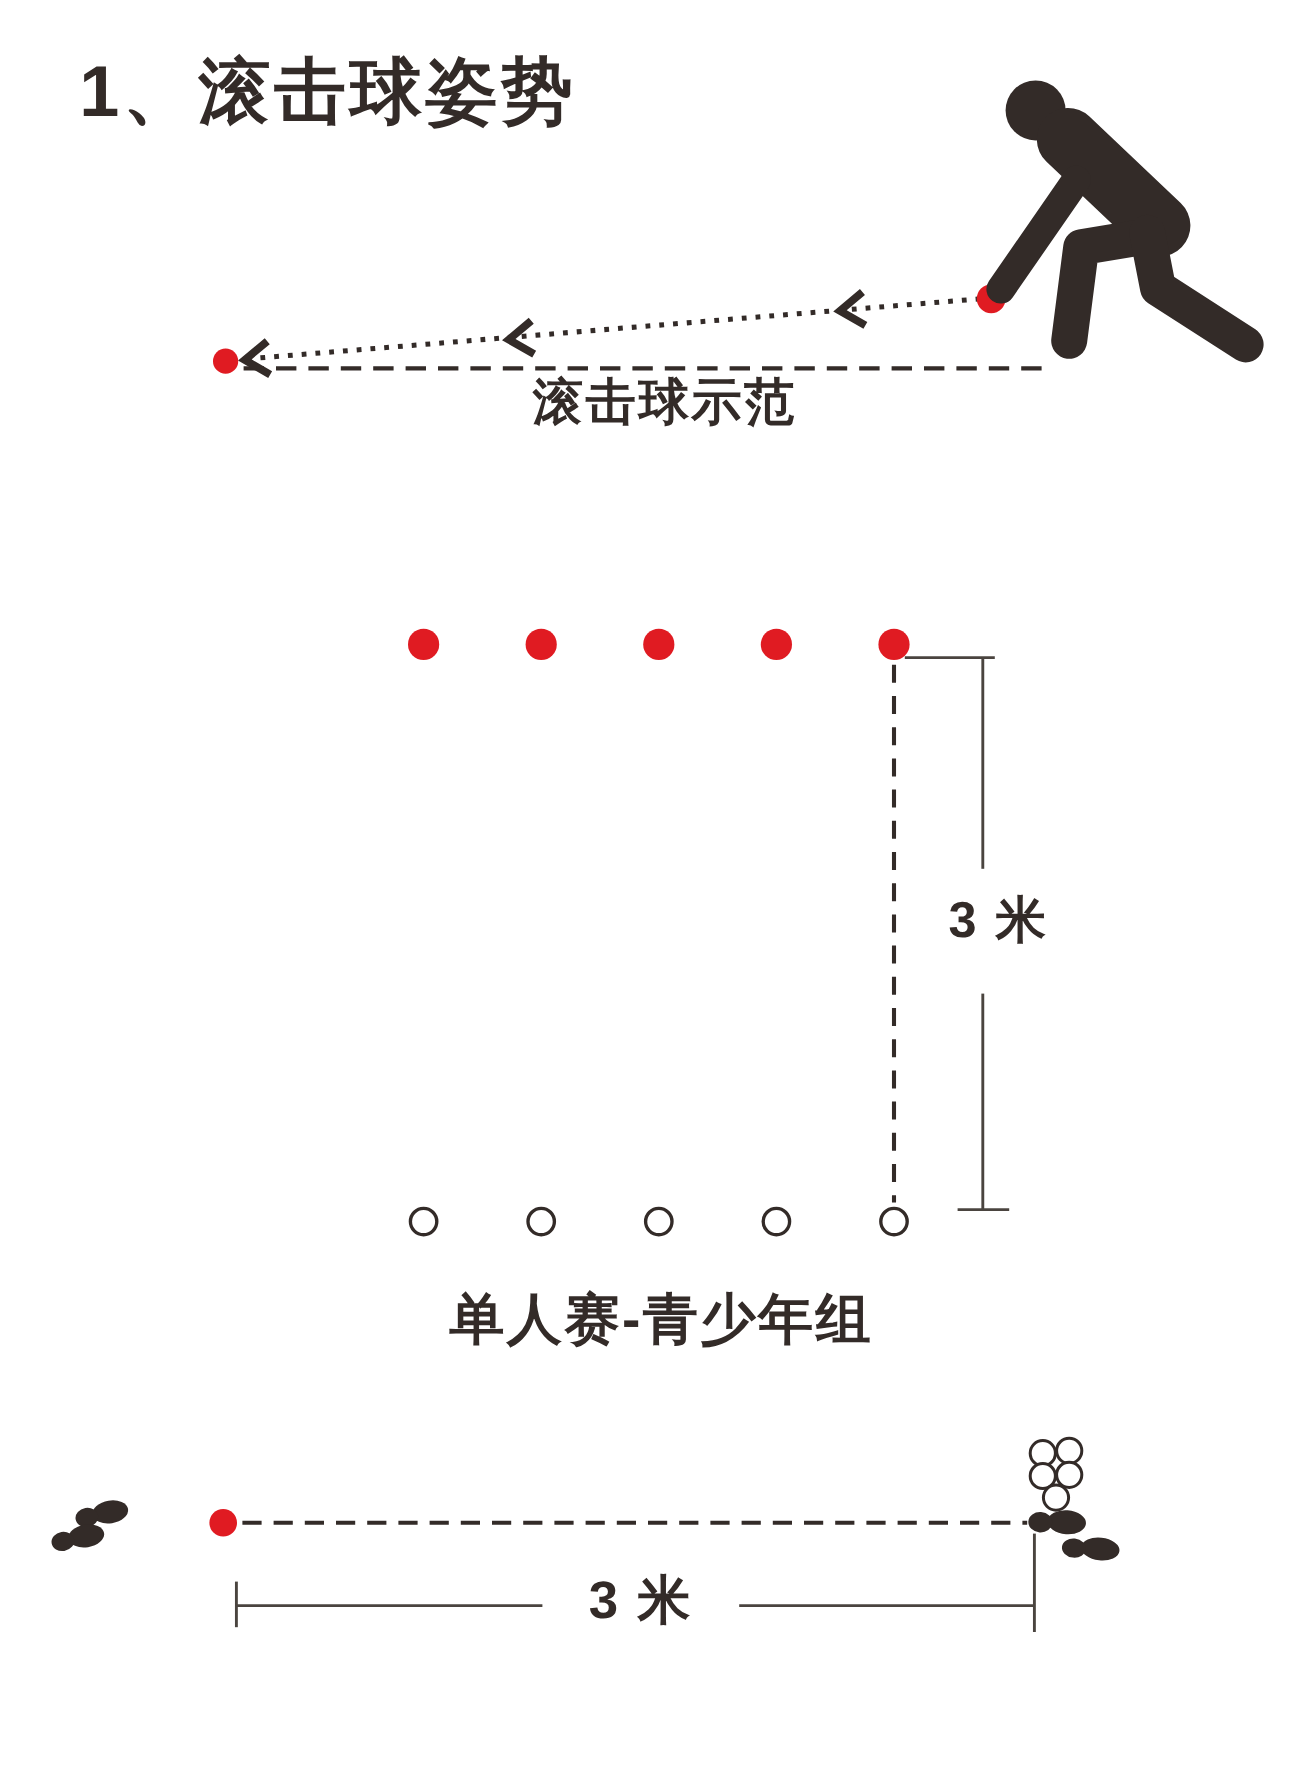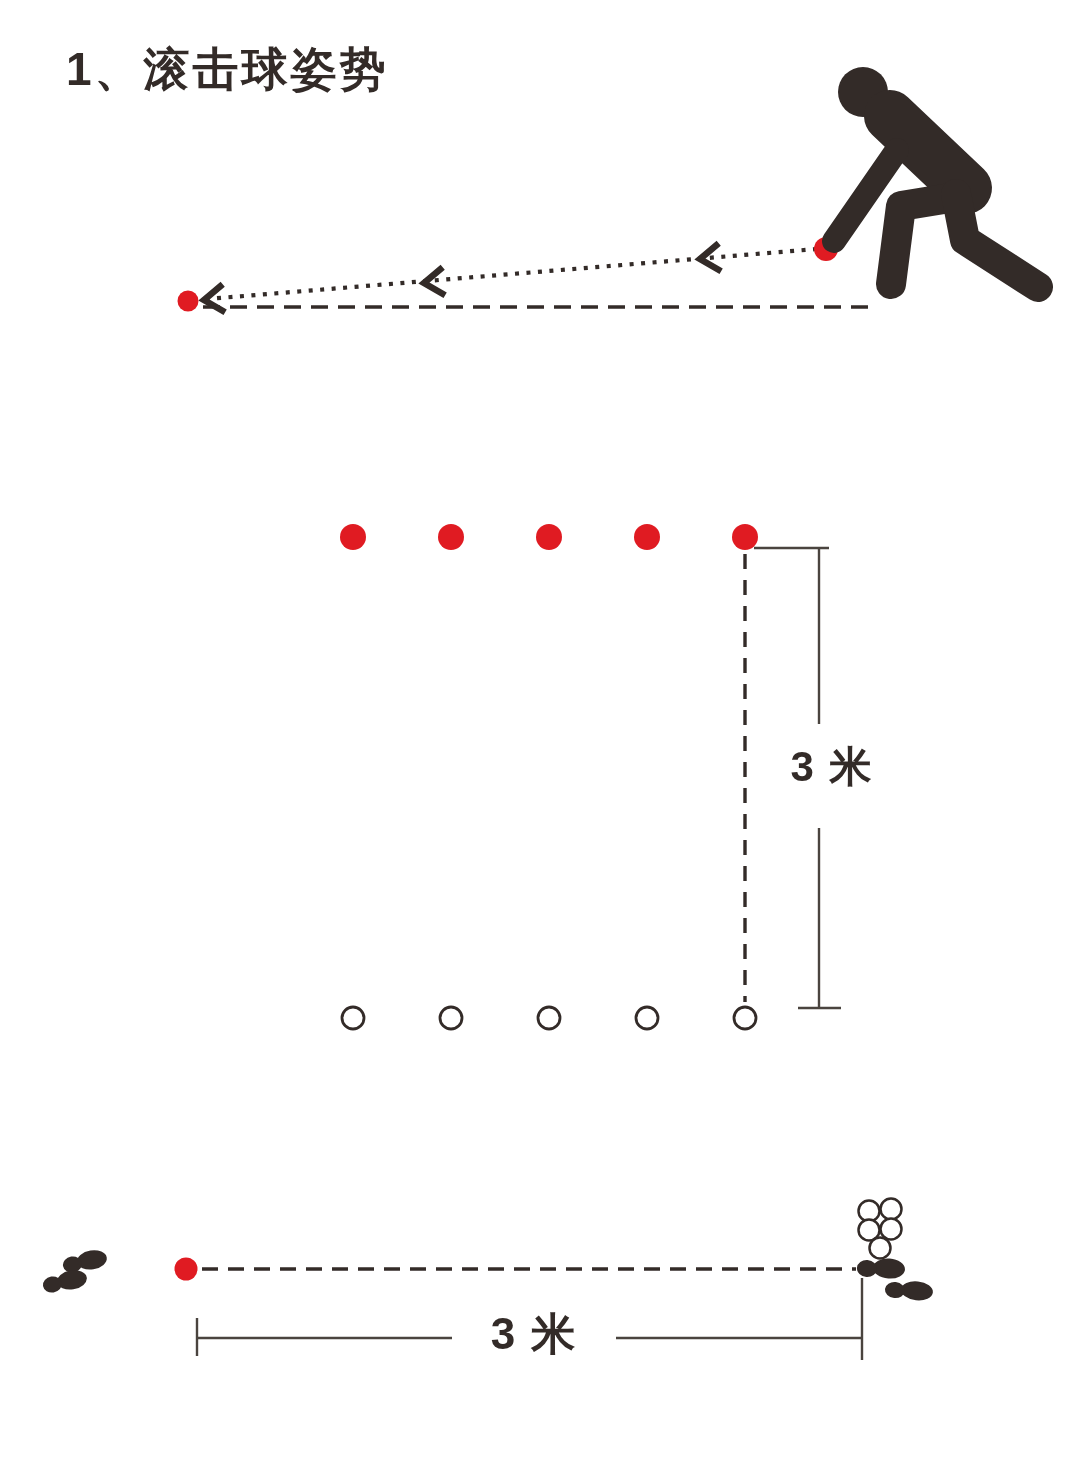--- a/index.html
+++ b/index.html
@@ -12,21 +12,21 @@
     overflow:hidden;
   }
   .gfx{position:absolute;left:0;top:0;width:1080px;height:1480px;}
   .txt{
     position:absolute;
     font-weight:700;
     color:#332b28;
     white-space:nowrap;
     line-height:1.1;
   }
-  .title{font-size:46px;letter-spacing:3px;}
+  .title{font-size:60px;letter-spacing:3px;}
   .caption{font-size:44px;transform:translateX(-50%);letter-spacing:2px;}
   .measure-label{font-size:42px;transform:translateX(-50%);letter-spacing:2px;}
   .t1{left:66px;top:44px;}
   .t2{left:66px;top:428px;}
   .cap1{left:554px;top:312px;font-size:42px;}
   .cap2{left:551px;top:1074px;font-size:46px;}
   .cap3{left:532px;top:1388px;font-size:46px;}
   .m1{left:832px;top:744px;}
   .m2{left:534px;top:1310px;font-size:44px;}
 </style>
@@ -121,17 +121,19 @@
 
     <g stroke="#4a443f" stroke-width="2.4">
       <line x1="197" y1="1318" x2="197" y2="1356"></line>
       <line x1="197" y1="1338" x2="452" y2="1338"></line>
       <line x1="616" y1="1338" x2="862" y2="1338"></line>
       <line x1="862" y1="1278" x2="862" y2="1360"></line>
     </g>
   </svg>
 
   <div class="txt title t1">1、滚击球姿势</div>
+  <div class="txt caption cap1">滚击球示范</div>
 
   <div class="txt measure-label m1">3 米</div>
+  <div class="txt caption cap2">单人赛-青少年组</div>
 
   <div class="txt measure-label m2">3 米</div>
 </div>
 
 </body></html>

